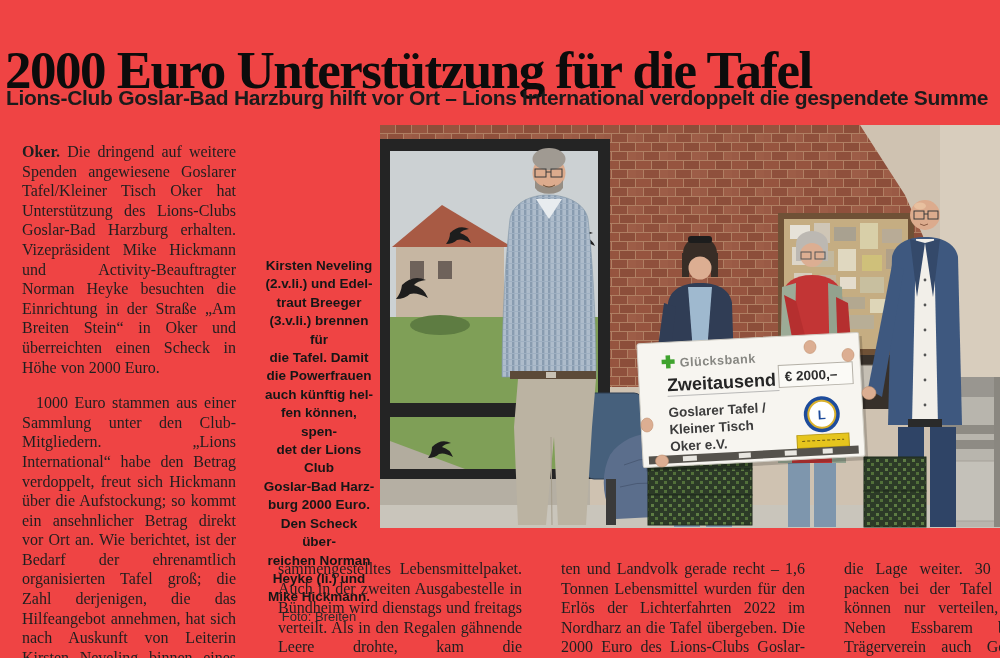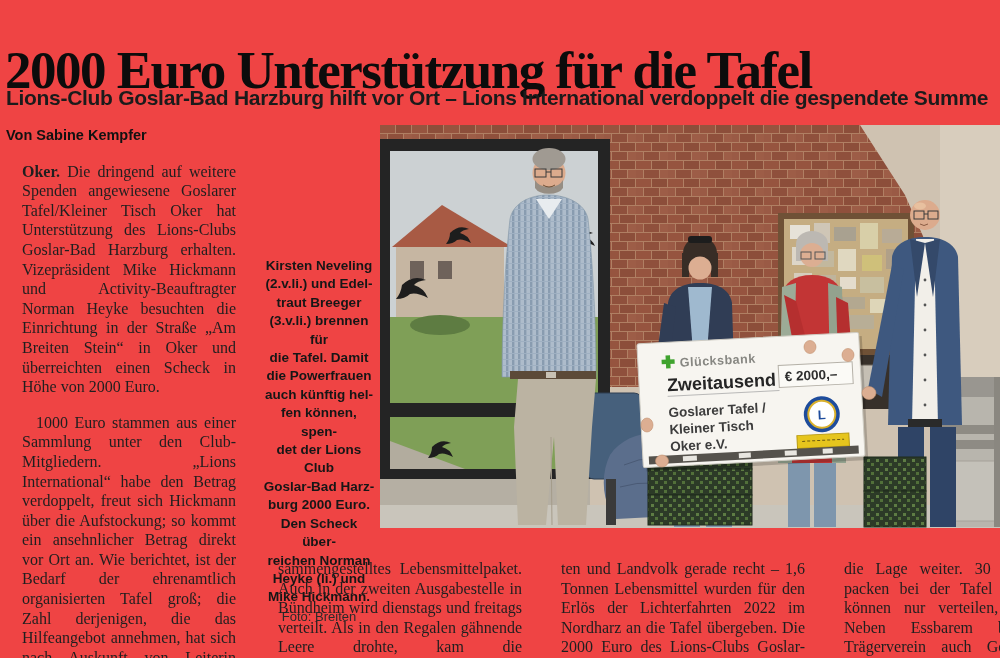--- a/index.html
+++ b/index.html
@@ -47,21 +47,20 @@
 </head>
 <body>
 
 <div id="page">
 
   <h1 id="headline" class="abs">2000 Euro Unterstützung für die Tafel</h1>
 
   <div id="subheadline" class="abs">Lions-Club Goslar-Bad Harzburg hilft vor Ort – Lions International verdoppelt die gespendete Summe</div>
 
   <div id="col-left" class="abs bodytext">
-    <p id="byline">Von Sabine Kempfer</p>
     <p><span class="leadin">Oker.</span><span> Die dringend auf weitere Spenden angewiesene Goslarer Tafel/Kleiner Tisch Oker hat Unterstützung des Lions-Clubs Goslar-Bad Harzburg erhalten. Vizepräsident Mike Hickmann und Activity-Beauftragter Norman Heyke besuchten die Einrichtung in der Straße „Am Breiten Stein“ in Oker und überreichten einen Scheck in Höhe von 2000 Euro.</span></p>
     <p class="indent">1000 Euro stammen aus einer Sammlung unter den Club-Mitgliedern. „Lions International“ habe den Betrag verdoppelt, freut sich Hickmann über die Aufstockung; so kommt ein ansehnlicher Betrag direkt vor Ort an. Wie berichtet, ist der Bedarf der ehrenamtlich organisierten Tafel groß; die Zahl derjenigen, die das Hilfeangebot annehmen, hat sich nach Auskunft von Leiterin Kirsten Neveling binnen eines Jahres verdoppelt (die GZ berichtete).</p>
     <p class="indent">Jeden Dienstag und Freitag stehen zwischen 200 und 300 Menschen in der Schlange in Oker und warten geduldig auf ihr für sie zu-</p>
   </div>
 
   <div id="caption-block" class="abs">
     <p id="caption-text">Kirsten Neveling
 (2.v.li.) und Edel-
 traut Breeger
 (3.v.li.) brennen für

